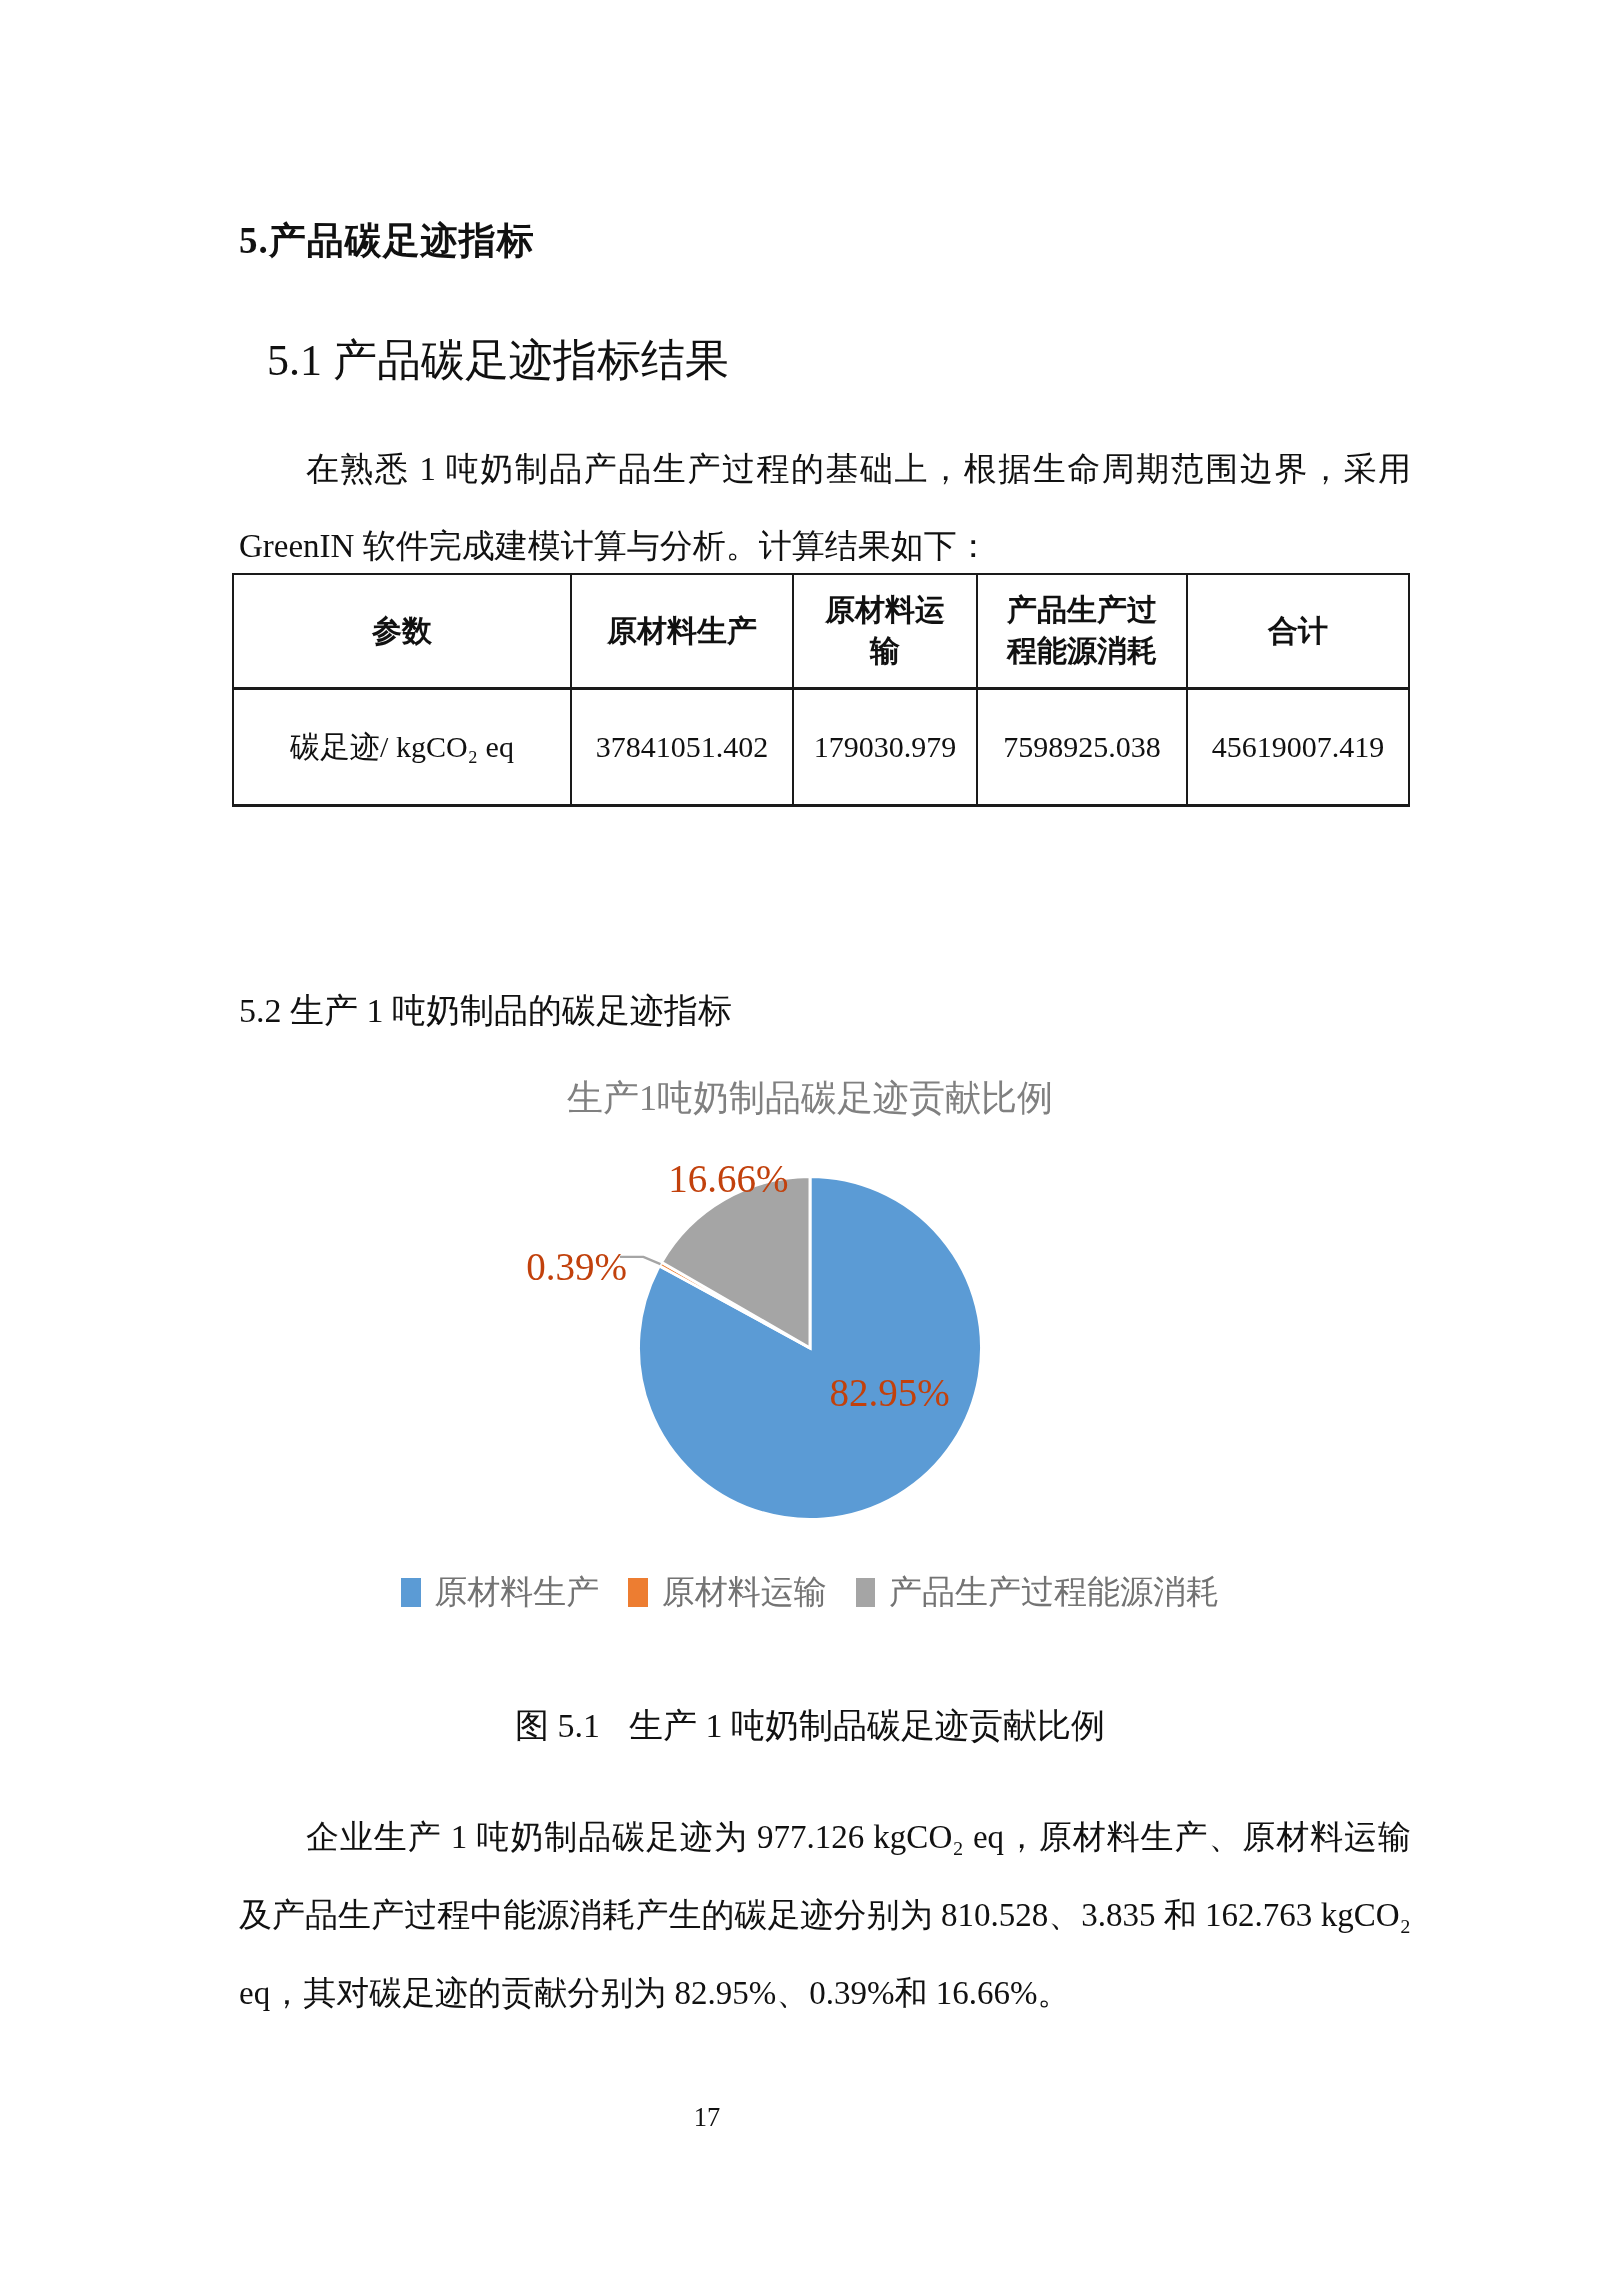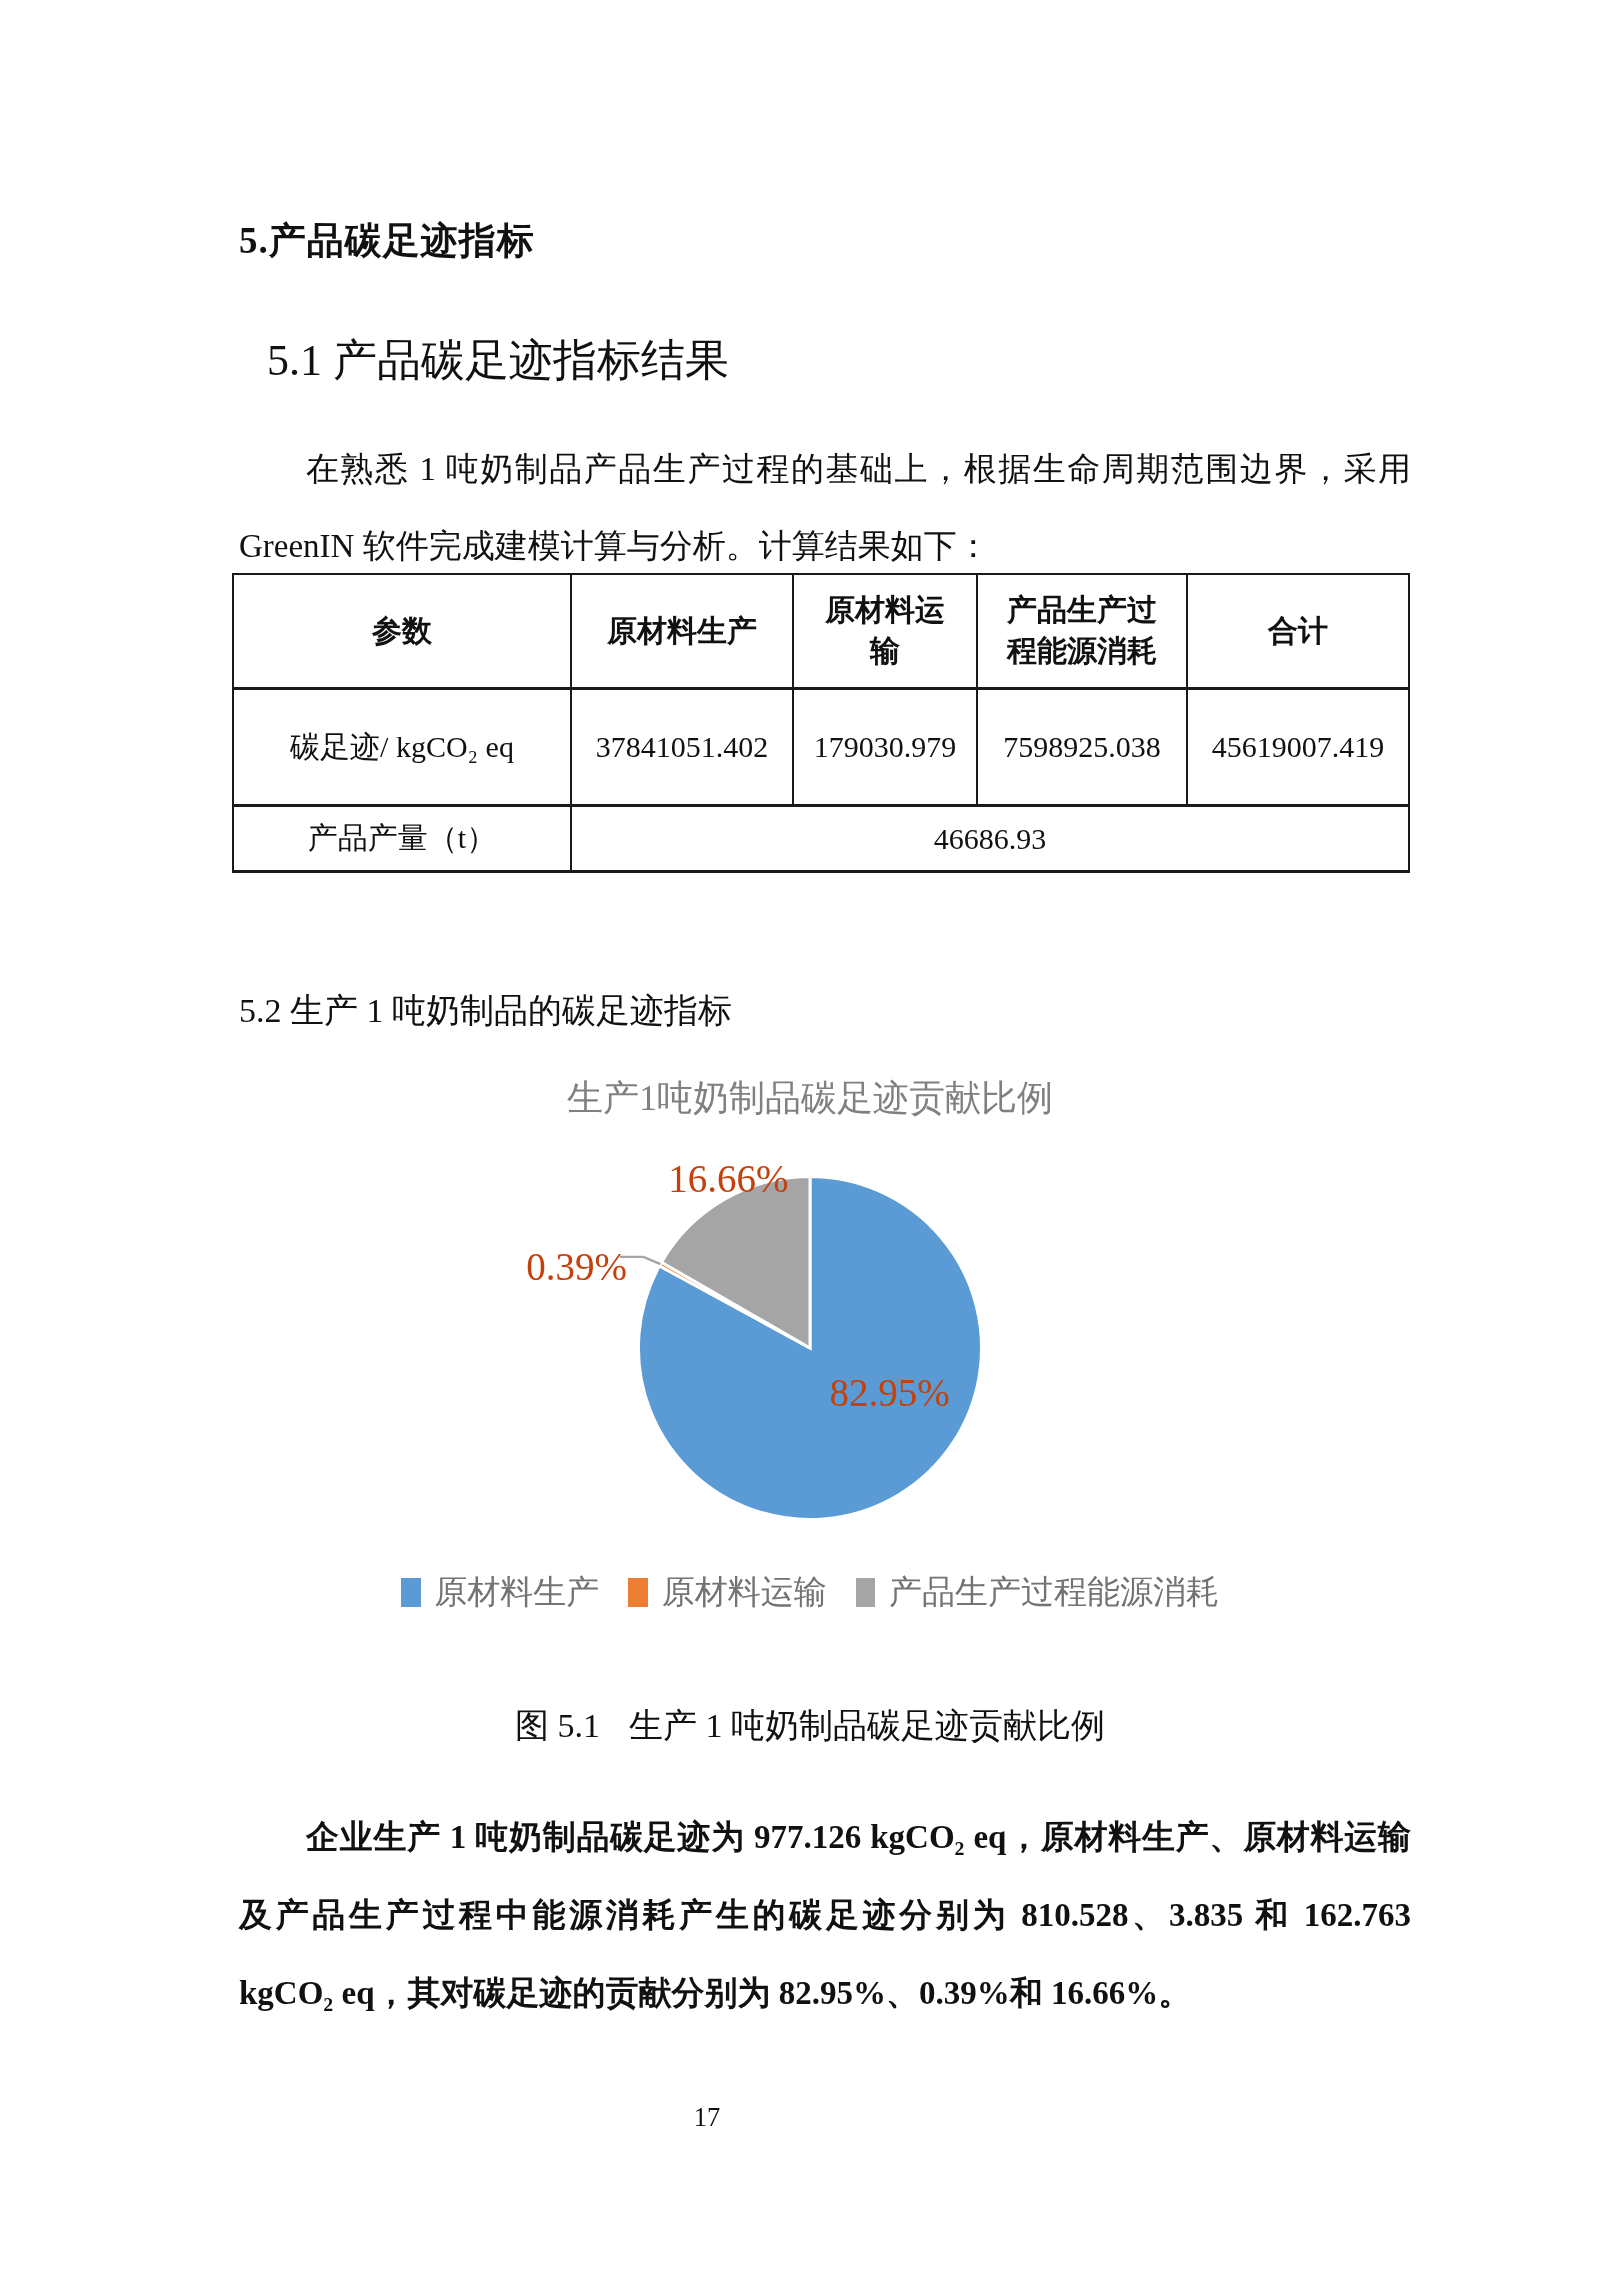--- a/index.html
+++ b/index.html
@@ -9,21 +9,21 @@
     color:#111;
   }
   .abs{position:absolute;}
   
   .h-main{left:239px;top:216px;font-size:37px;font-weight:bold;letter-spacing:1px;}
   .h-sub1{left:239px;top:331px;font-size:44px;margin-left:28px;}
   .h-sub2{left:239px;top:964px;font-size:34px;margin-top:24px;}
   
   .para{left:239px;width:1172px;font-size:33px;line-height:77px;text-align:justify;text-indent:67px;}
   .para-intro{top:431px;}
-  .para-conclusion{top:1798px;line-height:78px;font-weight:bold;}
+  .para-conclusion{top:1798px;line-height:78px;}
   
   .tbl{left:232px;top:573px;border-collapse:collapse;table-layout:fixed;width:1177px;font-size:30px;}
   .tbl td{border:2px solid #1a1a1a;text-align:center;vertical-align:middle;padding:2px 9.8px;}
   .tbl tr.hdr td{font-weight:bold;height:108px;border-bottom:3.9px solid #1a1a1a;padding:2px 16.7px;}
   .tbl tr.r1 td{height:110px;border-bottom:3.9px solid #1a1a1a;}
   .tbl tr.r2 td{height:59px;border-bottom:3.9px solid #1a1a1a;}
   .tbl tr.r3 td{height:92px;}
   .tbl{border:2.9px solid #1a1a1a;}
   .bold{font-weight:bold;}
   .cf-unit{display:block;}
@@ -70,24 +70,20 @@
     <td>产品生产过程能源消耗</td>
     <td>合计</td>
   </tr>
   <tr class="r1">
     <td>碳足迹/ kgCO₂ eq</td>
     <td>37841051.402</td>
     <td>179030.979</td>
     <td>7598925.038</td>
     <td>45619007.419</td>
   </tr>
-  <tr class="r2">
-    <td>产品产量（t）</td>
-    <td colspan="4">46686.93</td>
-  </tr>
 </tbody>
   </table>
 
 <div class="abs h-sub2">5.2 生产 1 吨奶制品的碳足迹指标</div>
 
 <div class="abs chart-title">生产1吨奶制品碳足迹贡献比例</div>
 
 <div class="abs plot">
   <svg width="392" height="392" viewBox="0 0 400 400">
       <path d="M 200 200 L 200.00 25.00 A 175 175 0 1 1 46.38 116.18 Z" fill="#5B9BD5" stroke="#ffffff" stroke-width="3"></path>

